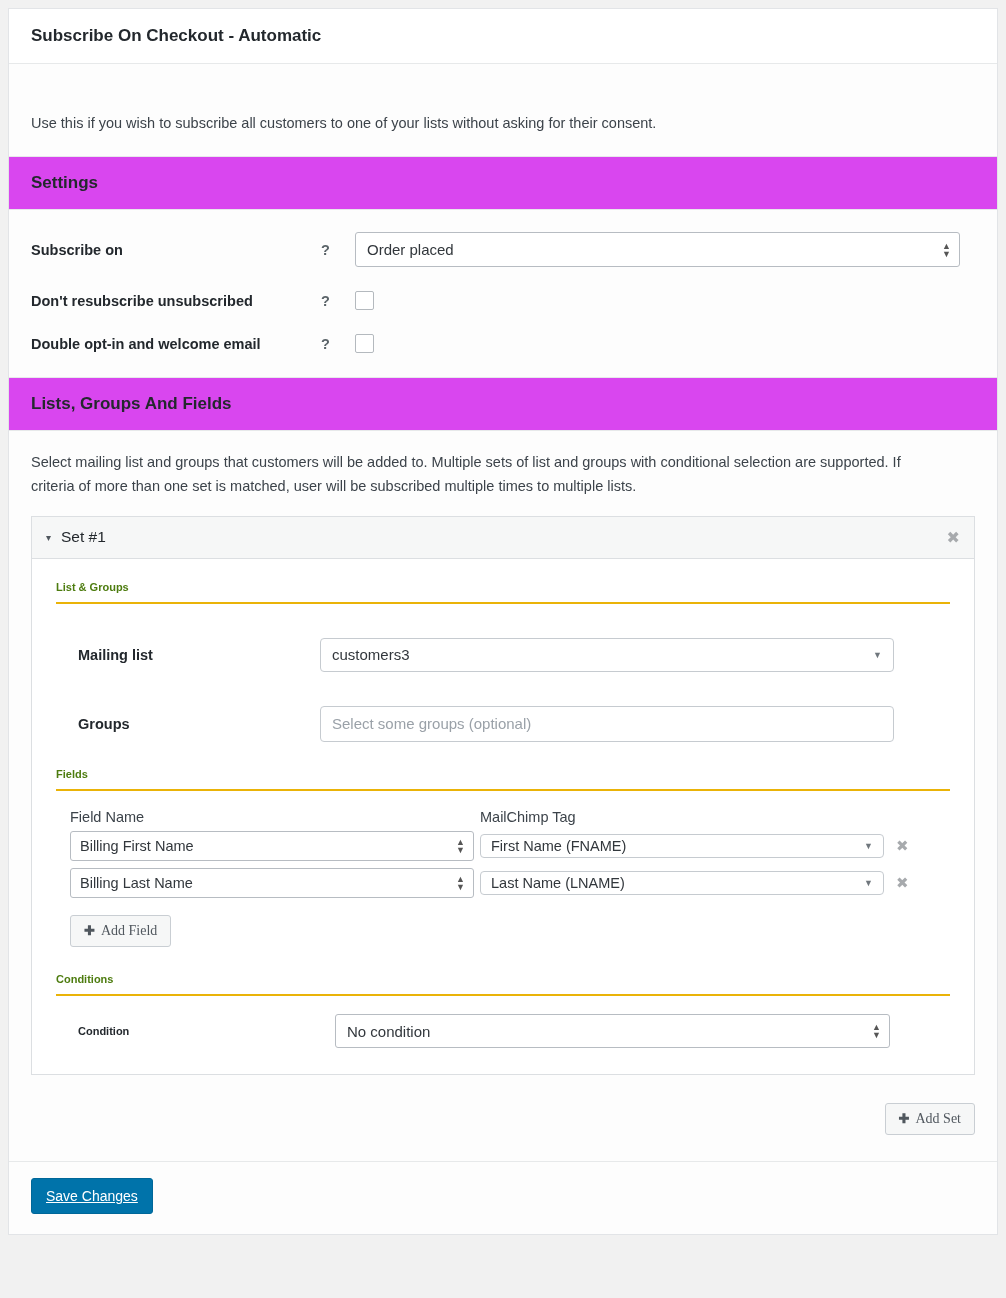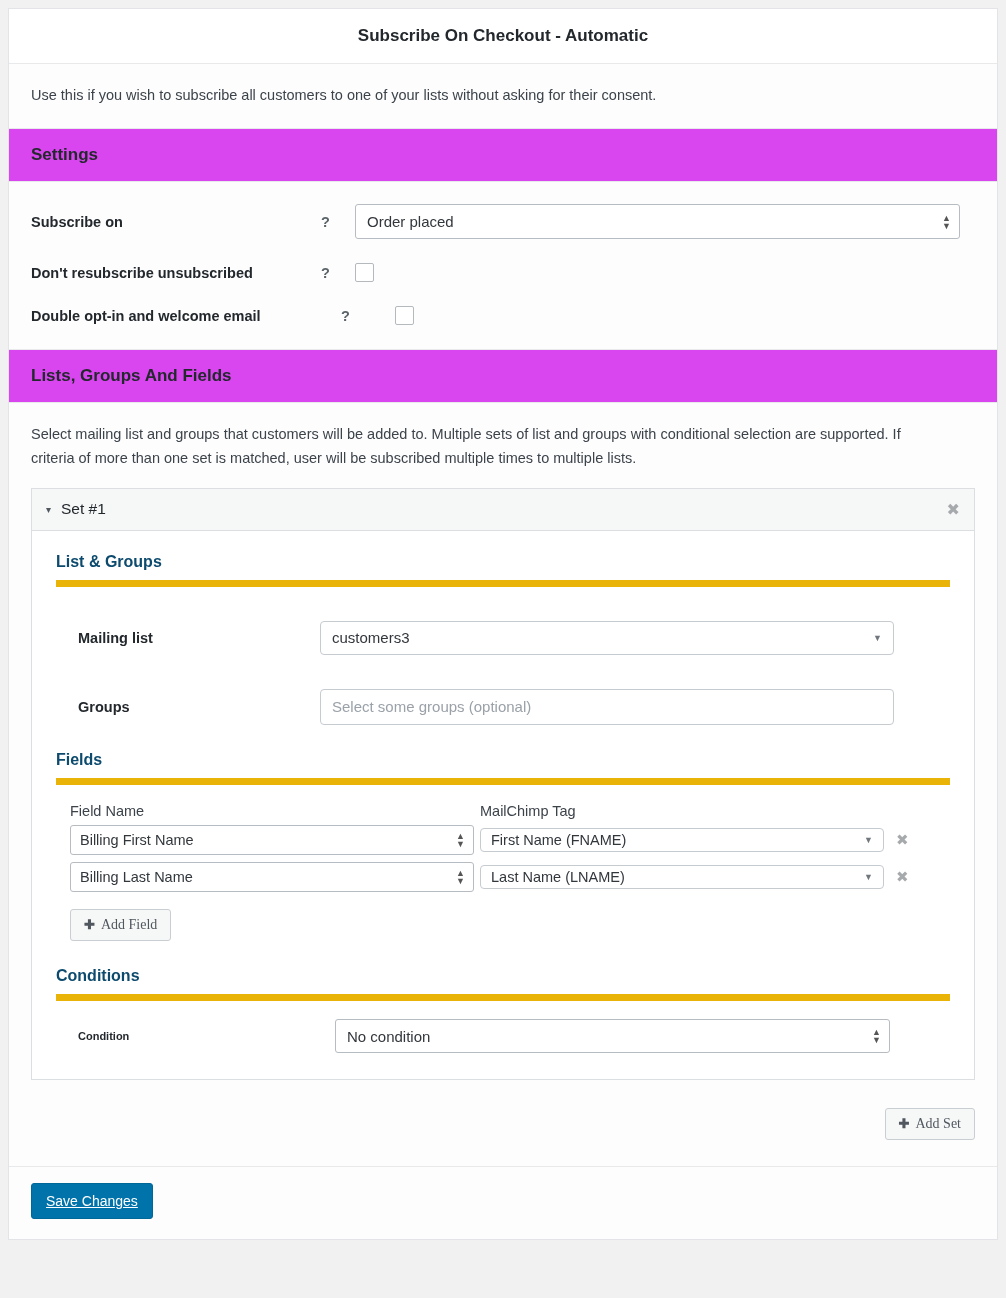--- a/index.html
+++ b/index.html
@@ -22,50 +22,50 @@
     border: 1px solid #e2e4e7;
     box-sizing: border-box;
   }
   .panel-title {
     font-size: 17px;
     font-weight: bold;
     color: #23282d;
     padding: 17px 22px;
     border-bottom: 1px solid #e7e9ea;
     background: #fff;
-    text-align: center;
   }
   .panel-body {
     padding: 20px 22px 22px 22px;
     background: #fdfdfd;
   }
   .desc {
     font-size: 14.5px;
     color: #3c434a;
     line-height: 1.55;
+    margin-top: 28px;
   }
   .section-head {
     font-size: 17px;
     font-weight: bold;
     color: #23282d;
     padding: 16px 22px;
     border-bottom: 1px solid #e7e9ea;
     border-top: 1px solid #e7e9ea;
     background: #d946ef;
   }
   .settings-body {
     padding: 22px 22px 14px 22px;
     background: #fdfdfd;
   }
   .frow {
     display: flex;
     align-items: center;
     margin-bottom: 24px;
   }
-  .frow:last-child { margin-bottom: 10px; gap: 20px; }
+  .frow:last-child { margin-bottom: 10px; }
   .flabel {
     width: 290px;
     font-size: 14.5px;
     font-weight: bold;
     color: #23282d;
   }
   .help {
     width: 34px;
     font-size: 14.5px;
     font-weight: bold;
@@ -143,24 +143,24 @@
   }
   .set-close {
     color: #a7aaad;
     font-size: 16px;
     cursor: pointer;
   }
   .set-body {
     padding: 18px 24px 26px 24px;
   }
   .sub-head {
-    font-size: 16px;
-    font-weight: bold;
-    color: #0c4a6e;
-    border-bottom: 7px solid #eab308;
+    font-size: 11px;
+    font-weight: bold;
+    color: #4d7c0f;
+    border-bottom: 2px solid #eab308;
     padding: 4px 0 9px 0;
     margin: 0 0 18px 0;
   }
   .sub-head.tight { margin-top: 22px; }
   .grow {
     display: flex;
     align-items: center;
     margin-bottom: 18px;
     padding-left: 22px;
     margin-top: 34px;

